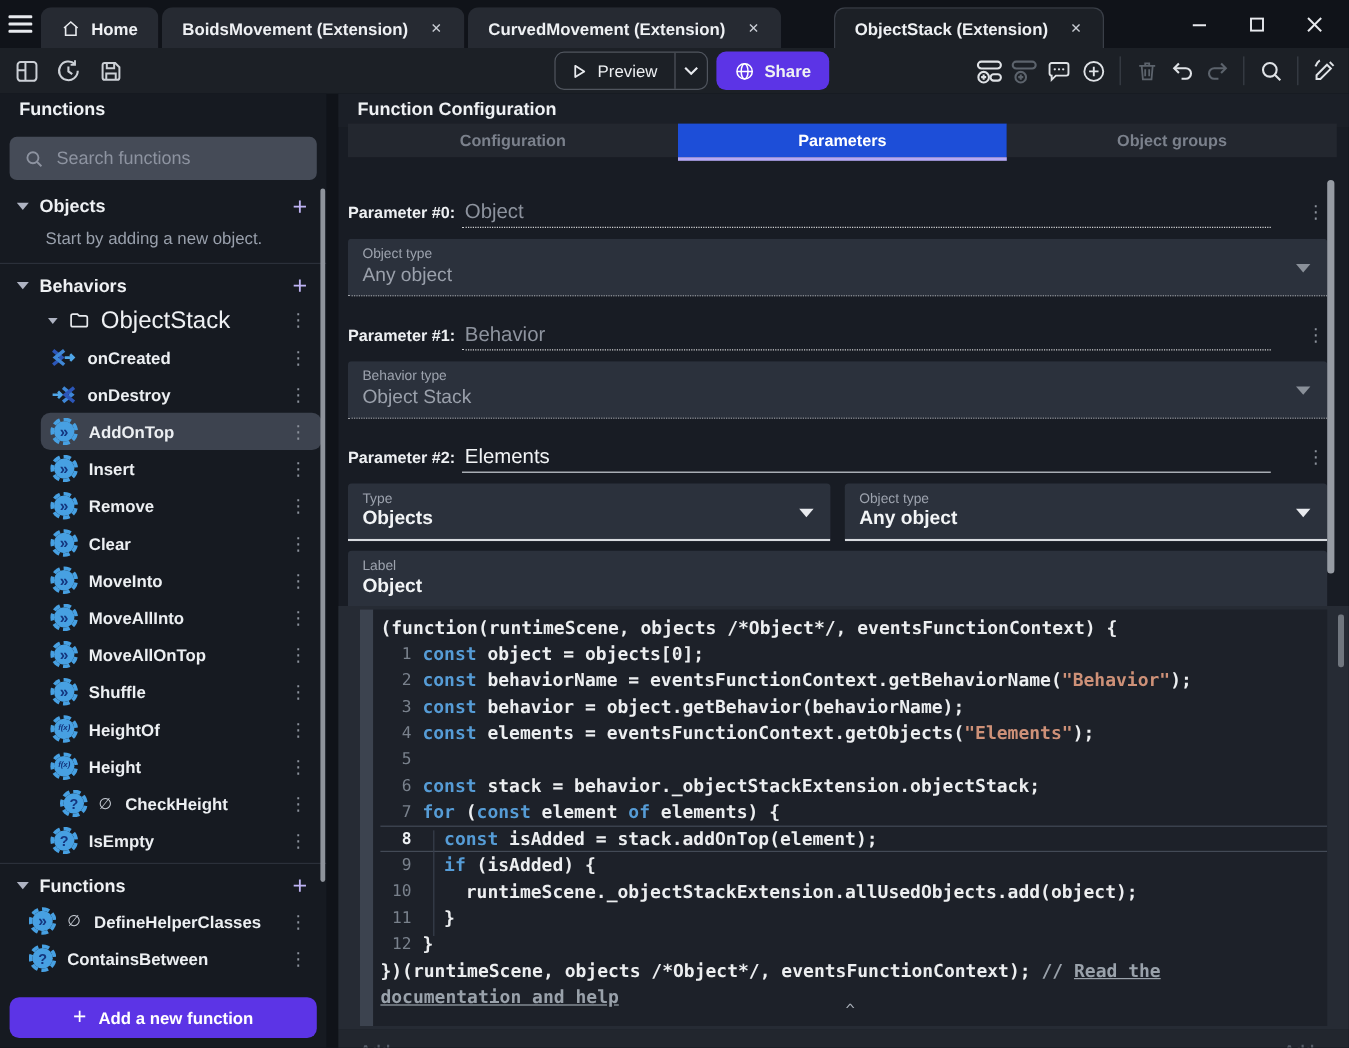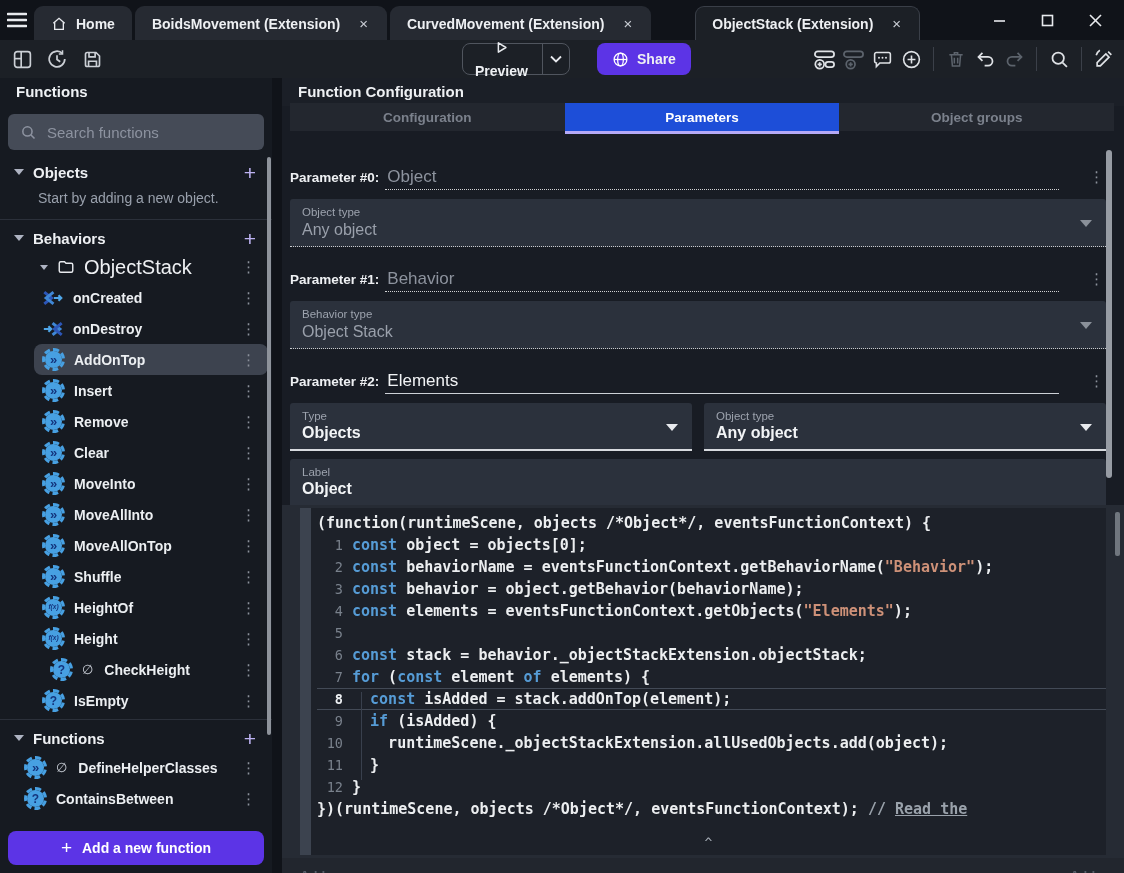--- a/index.html
+++ b/index.html
@@ -21,21 +21,21 @@
   .wincontrols { display:flex; align-items:center; gap:18px; padding:0 14px; height:40px; }
   .winbtn { width:30px; height:26px; display:flex; align-items:center; justify-content:center; cursor:pointer; }
 
   
   .toolbar { position:absolute; left:0; top:40px; width:1124px; height:38px; background:#1c2026; }
   .tool-left { position:absolute; left:10px; top:0; height:38px; display:flex; align-items:center; gap:11px; }
   .ticon { width:24px; height:24px; display:flex; align-items:center; justify-content:center; cursor:pointer; }
   .btn-preview { position:absolute; left:462px; top:3px; height:32px; display:flex; align-items:center;
     border:1px solid #50555e; border-radius:8px; cursor:pointer; }
   .btn-preview .p-main { display:flex; align-items:center; gap:8px; padding:0 14px 0 12px;
-    font-weight:700; font-size:14px;flex-direction:column; }
+    font-weight:400; font-size:14px; }
   .btn-preview .p-split { width:1px; height:30px; background:#50555e; }
   .btn-preview .p-caret { width:26px; display:flex; align-items:center; justify-content:center; }
   .btn-share { position:absolute; left:597px; top:3px; height:32px; background:#5c34e6; border-radius:8px;
     display:flex; align-items:center; gap:8px; padding:0 15px; font-weight:700; font-size:14px; cursor:pointer; }
   .tool-right { position:absolute; right:8px; top:0; height:38px; display:flex; align-items:center; gap:5px; }
   .tdiv { width:1px; height:24px; background:#3b4049; margin:0 5px; }
   .dim svg * { stroke:#5c636c !important; }
 
   
   .sidebar { position:absolute; left:0; top:78px; width:272px; height:795px; background:#161a21; overflow:hidden; }
@@ -546,20 +546,21 @@
             <div class="code-line"><span class="gutter">4</span><span class="code-text"><span class="tok-k">const</span><span class="tok-p"> elements = eventsFunctionContext.getObjects(</span><span class="tok-s">"Elements"</span><span class="tok-p">);</span></span></div>
             <div class="code-line"><span class="gutter">5</span><span class="code-text"></span></div>
             <div class="code-line"><span class="gutter">6</span><span class="code-text"><span class="tok-k">const</span><span class="tok-p"> stack = behavior._objectStackExtension.objectStack;</span></span></div>
             <div class="code-line"><span class="gutter">7</span><span class="code-text"><span class="tok-k">for</span><span class="tok-p"> (</span><span class="tok-k">const</span><span class="tok-p"> element </span><span class="tok-k">of</span><span class="tok-p"> elements) {</span></span></div>
             <div class="code-line current"><span class="gutter">8</span><span class="code-text"><span class="tok-p">  </span><span class="tok-k">const</span><span class="tok-p"> isAdded = stack.addOnTop(element);</span></span></div>
             <div class="code-line"><span class="gutter">9</span><span class="code-text"><span class="tok-p">  </span><span class="tok-k">if</span><span class="tok-p"> (isAdded) {</span></span></div>
             <div class="code-line"><span class="gutter">10</span><span class="code-text"><span class="tok-p">    runtimeScene._objectStackExtension.allUsedObjects.add(object);</span></span></div>
             <div class="code-line"><span class="gutter">11</span><span class="code-text"><span class="tok-p">  }</span></span></div>
             <div class="code-line"><span class="gutter">12</span><span class="code-text"><span class="tok-p">}</span></span></div>
             <div class="code-line"><span class="code-text"><span class="tok-p">})(runtimeScene, objects /*Object*/, eventsFunctionContext); </span><span class="tok-c">// </span><span class="tok-l">Read the</span></span></div>
+            <div class="code-line"><span class="code-text"><span class="tok-l">documentation and help</span></span></div>
           </div>
         <div class="collapse-caret">^</div>
       </div>
     </div>
     <div class="ev-line-v"></div>
 
   </div>
   <div class="code-scroll"></div>
 
   <div class="bottom-strip">

